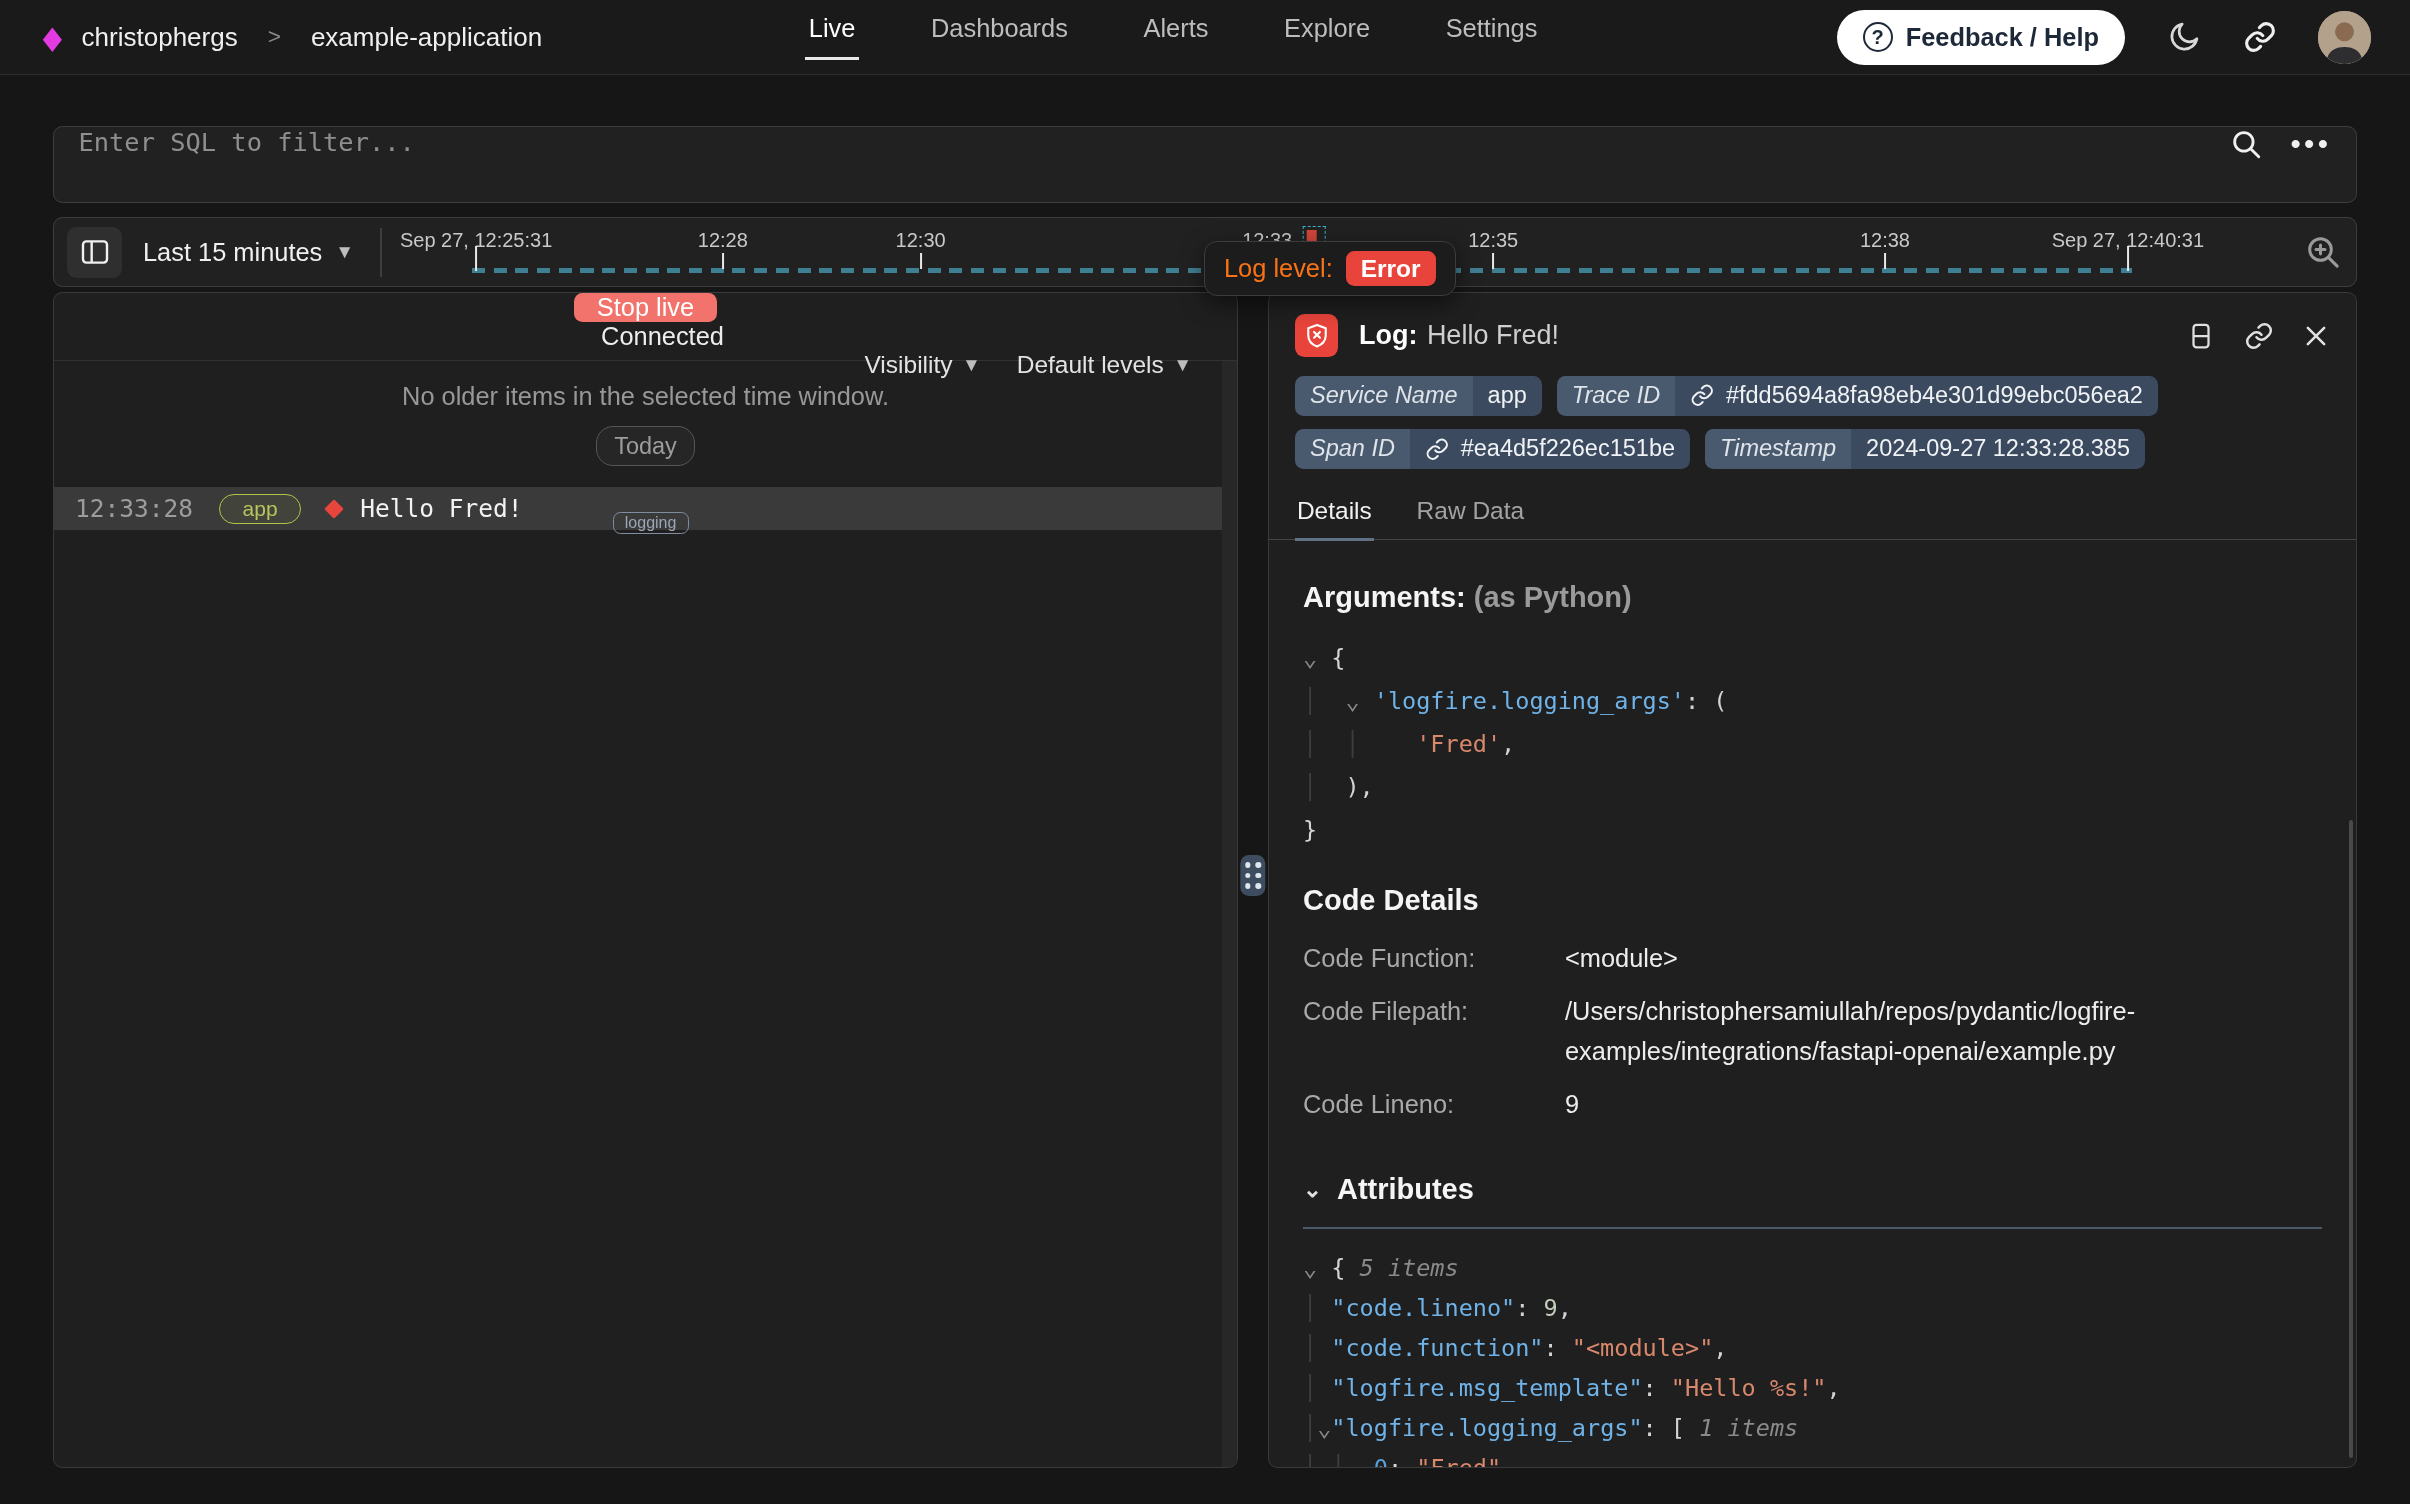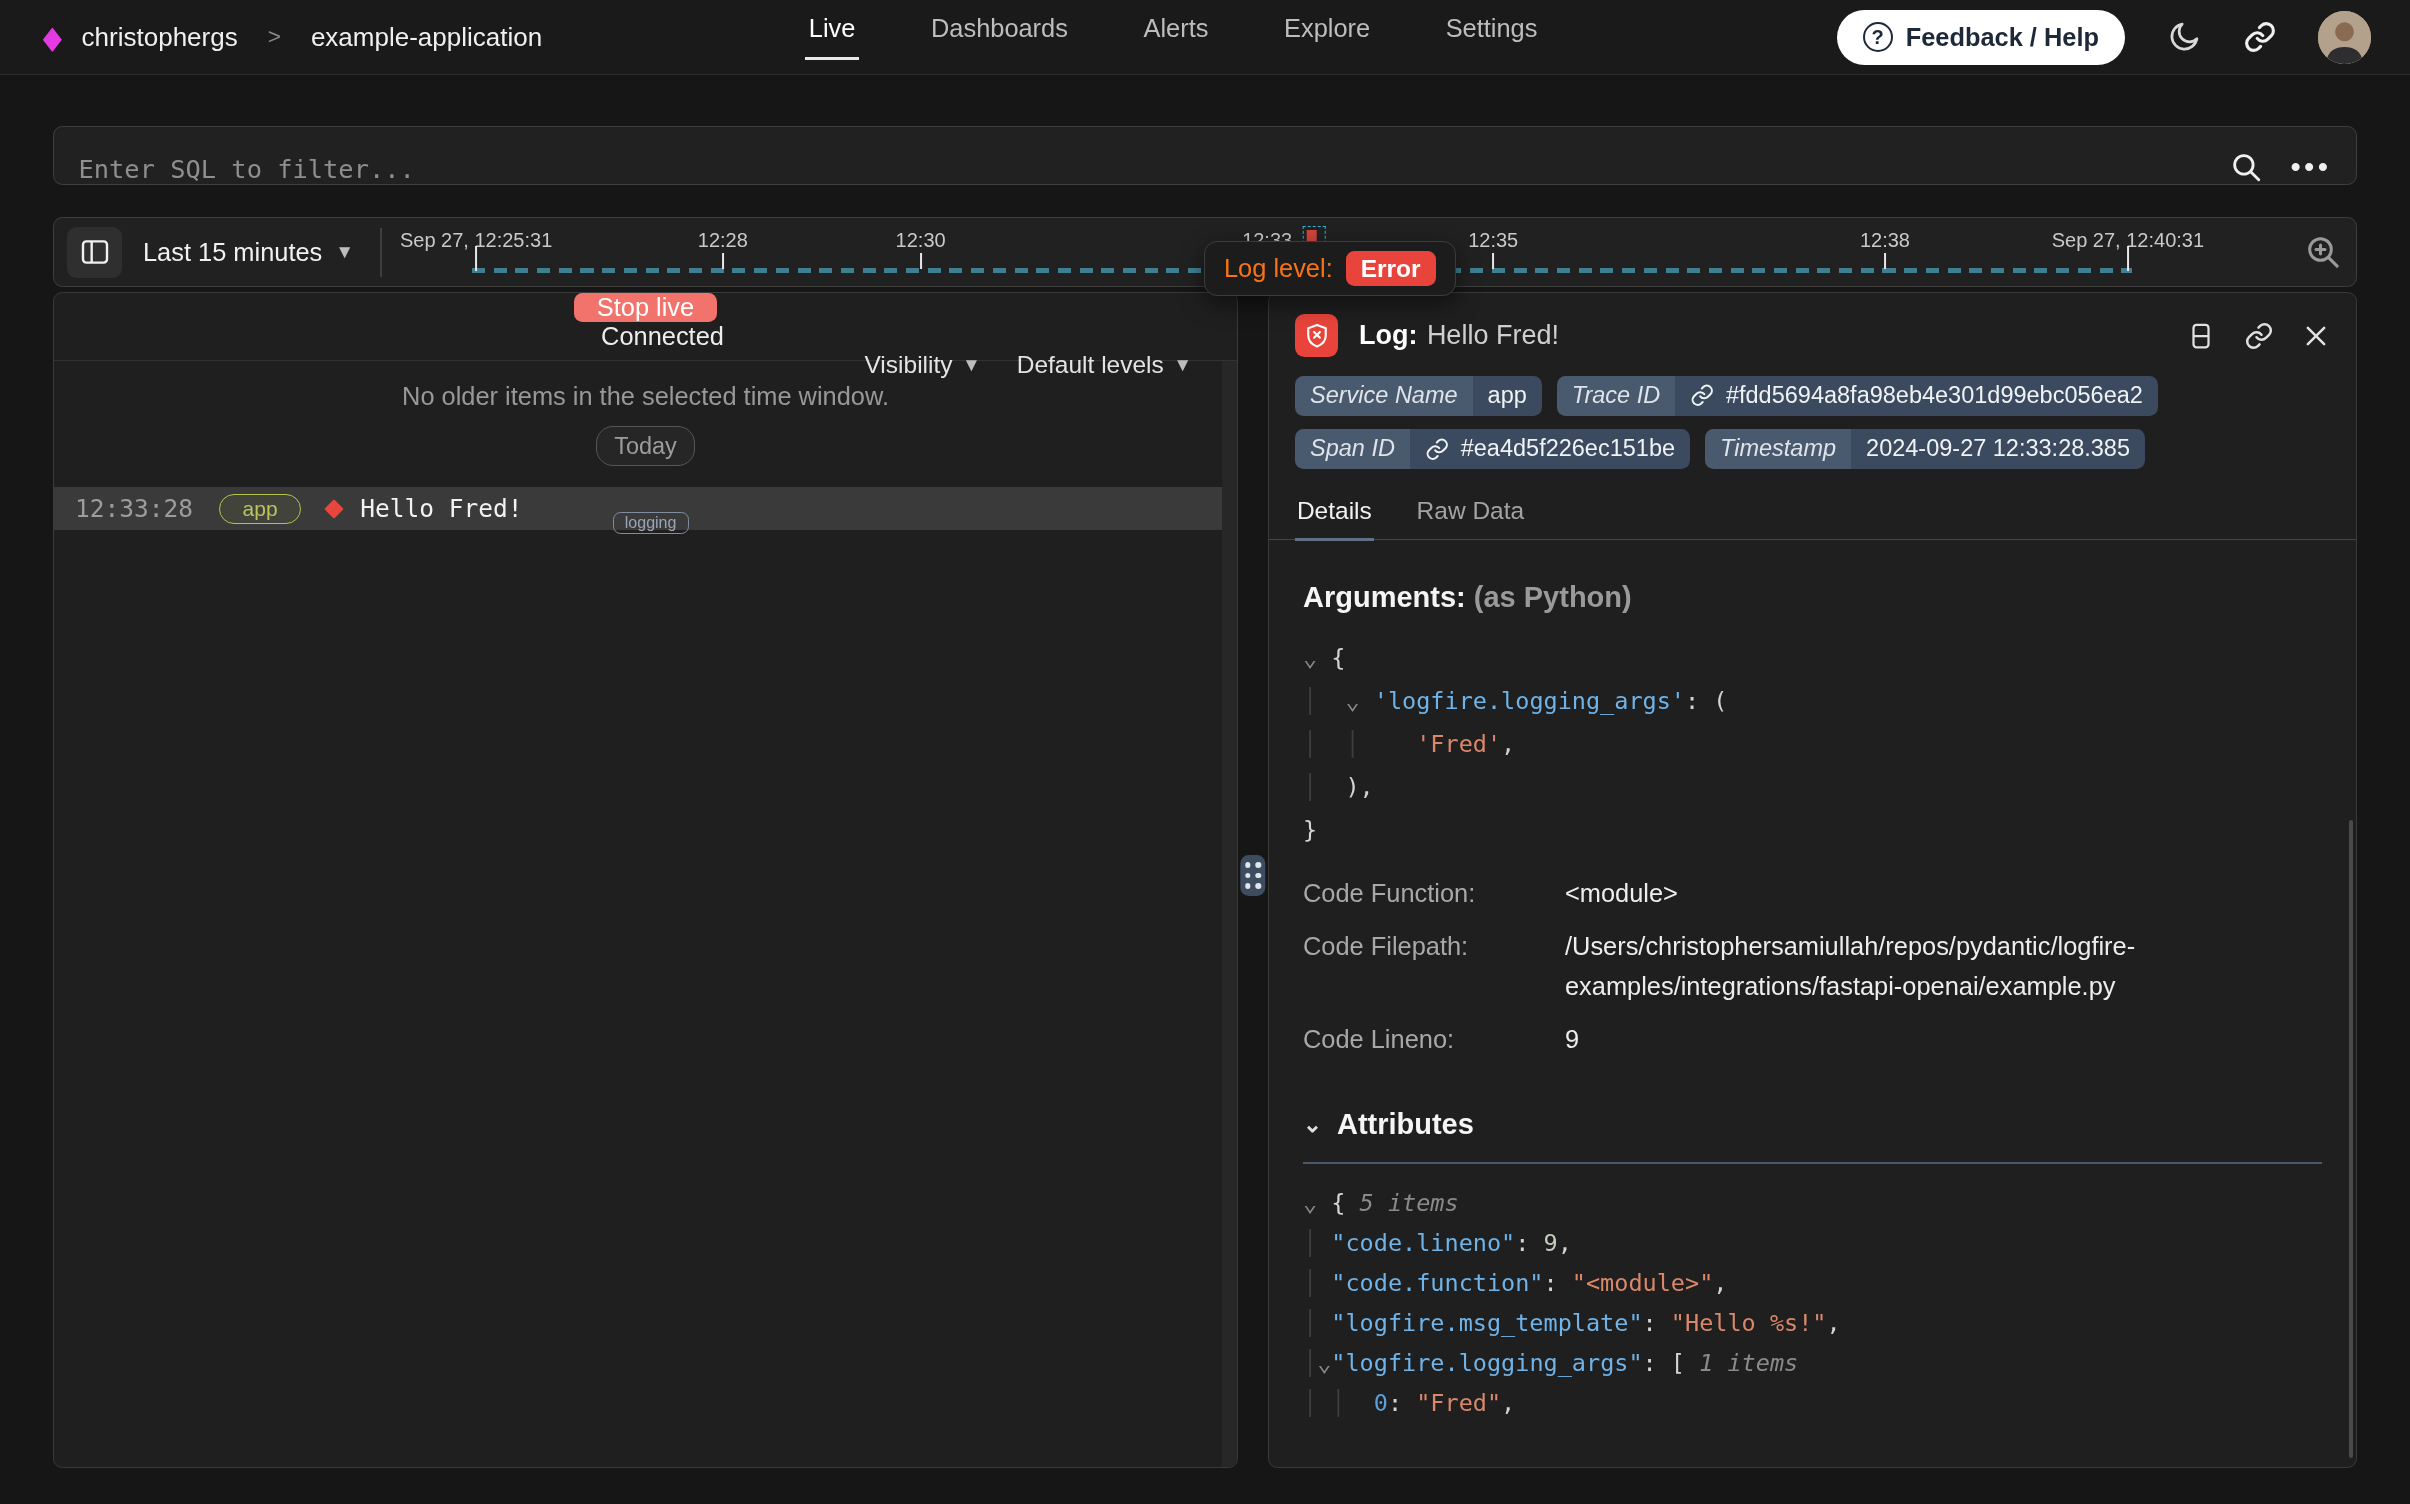--- a/index.html
+++ b/index.html
@@ -21,23 +21,23 @@
   .nav-right { margin-left:auto; display:flex; align-items:center; gap:41px; }
   .feedback-btn { background:#ffffff; color:#1d2838; border-radius:28px; height:55px;
                   display:flex; align-items:center; gap:13px; padding:0 26px;
                   font-size:25.4px; font-weight:bold; border:none; cursor:pointer; }
   .q-circle { width:30px; height:30px; border:2.8px solid #1d2838; border-radius:50%;
               display:flex; align-items:center; justify-content:center; font-size:20px; font-weight:bold; }
   .icon-btn { background:none; border:none; cursor:pointer; display:flex; align-items:center; }
   .avatar { width:53px; height:53px; border-radius:50%; overflow:hidden; background:#b3a18c; }
 
   
-  .sql-bar { position:absolute; left:53px; right:53px; top:126px; height:59px;
+  .sql-bar { position:absolute; left:53px; right:53px; top:126px; height:77px;
              background:#212121; border:1.9px solid #3e3e3e; border-radius:9.4px;
-             display:flex; align-items:flex-end; padding:0 24.5px; }
+             display:flex; align-items:flex-start; padding:0 24.5px; }
   .sql-input { flex:1; background:transparent; border:none; outline:none; color:#e8e8e8;
                font-family:"DejaVu Sans Mono", monospace; font-size:25.4px; }
   .sql-input::placeholder { color:#8f8f8f; }
   .sql-icons { display:flex; align-items:center; gap:28px; }
   .dots { color:#f0f0f0; font-size:28px; letter-spacing:3.8px; font-weight:bold; }
 
   
   .time-bar { position:absolute; left:53px; right:53px; top:217px; height:70px;
               background:#212121; border:1.9px solid #3e3e3e; border-radius:9.4px;
               display:flex; align-items:center; padding:0 13px; }
@@ -357,20 +357,21 @@
         <span class="sub">(as Python)</span>
       </div>
       <div class="code-block">
           <div class="code-line"><span class="tk-g">⌄ </span><span class="tk-p">{</span></div>
           <div class="code-line"><span class="tk-gl">│  </span><span class="tk-g">⌄ </span><span class="tk-k">'logfire.logging_args'</span><span class="tk-p">: (</span></div>
           <div class="code-line"><span class="tk-gl">│  </span><span class="tk-gl">│  </span><span class="tk-p">  </span><span class="tk-s">'Fred'</span><span class="tk-p">,</span></div>
           <div class="code-line"><span class="tk-gl">│  </span><span class="tk-p">),</span></div>
           <div class="code-line"><span class="tk-p">}</span></div>
         </div>
 
+      <div class="cd-heading">Code Details</div>
       <div class="cd-rows">
         <div class="cd-row">
           <div class="cd-label">Code Function:</div>
           <div class="cd-value">&lt;module&gt;</div>
         </div>
         <div class="cd-row">
           <div class="cd-label">Code Filepath:</div>
           <div class="cd-value">/Users/christophersamiullah/repos/pydantic/logfire-examples/integrations/fastapi-openai/example.py</div>
         </div>
         <div class="cd-row">

